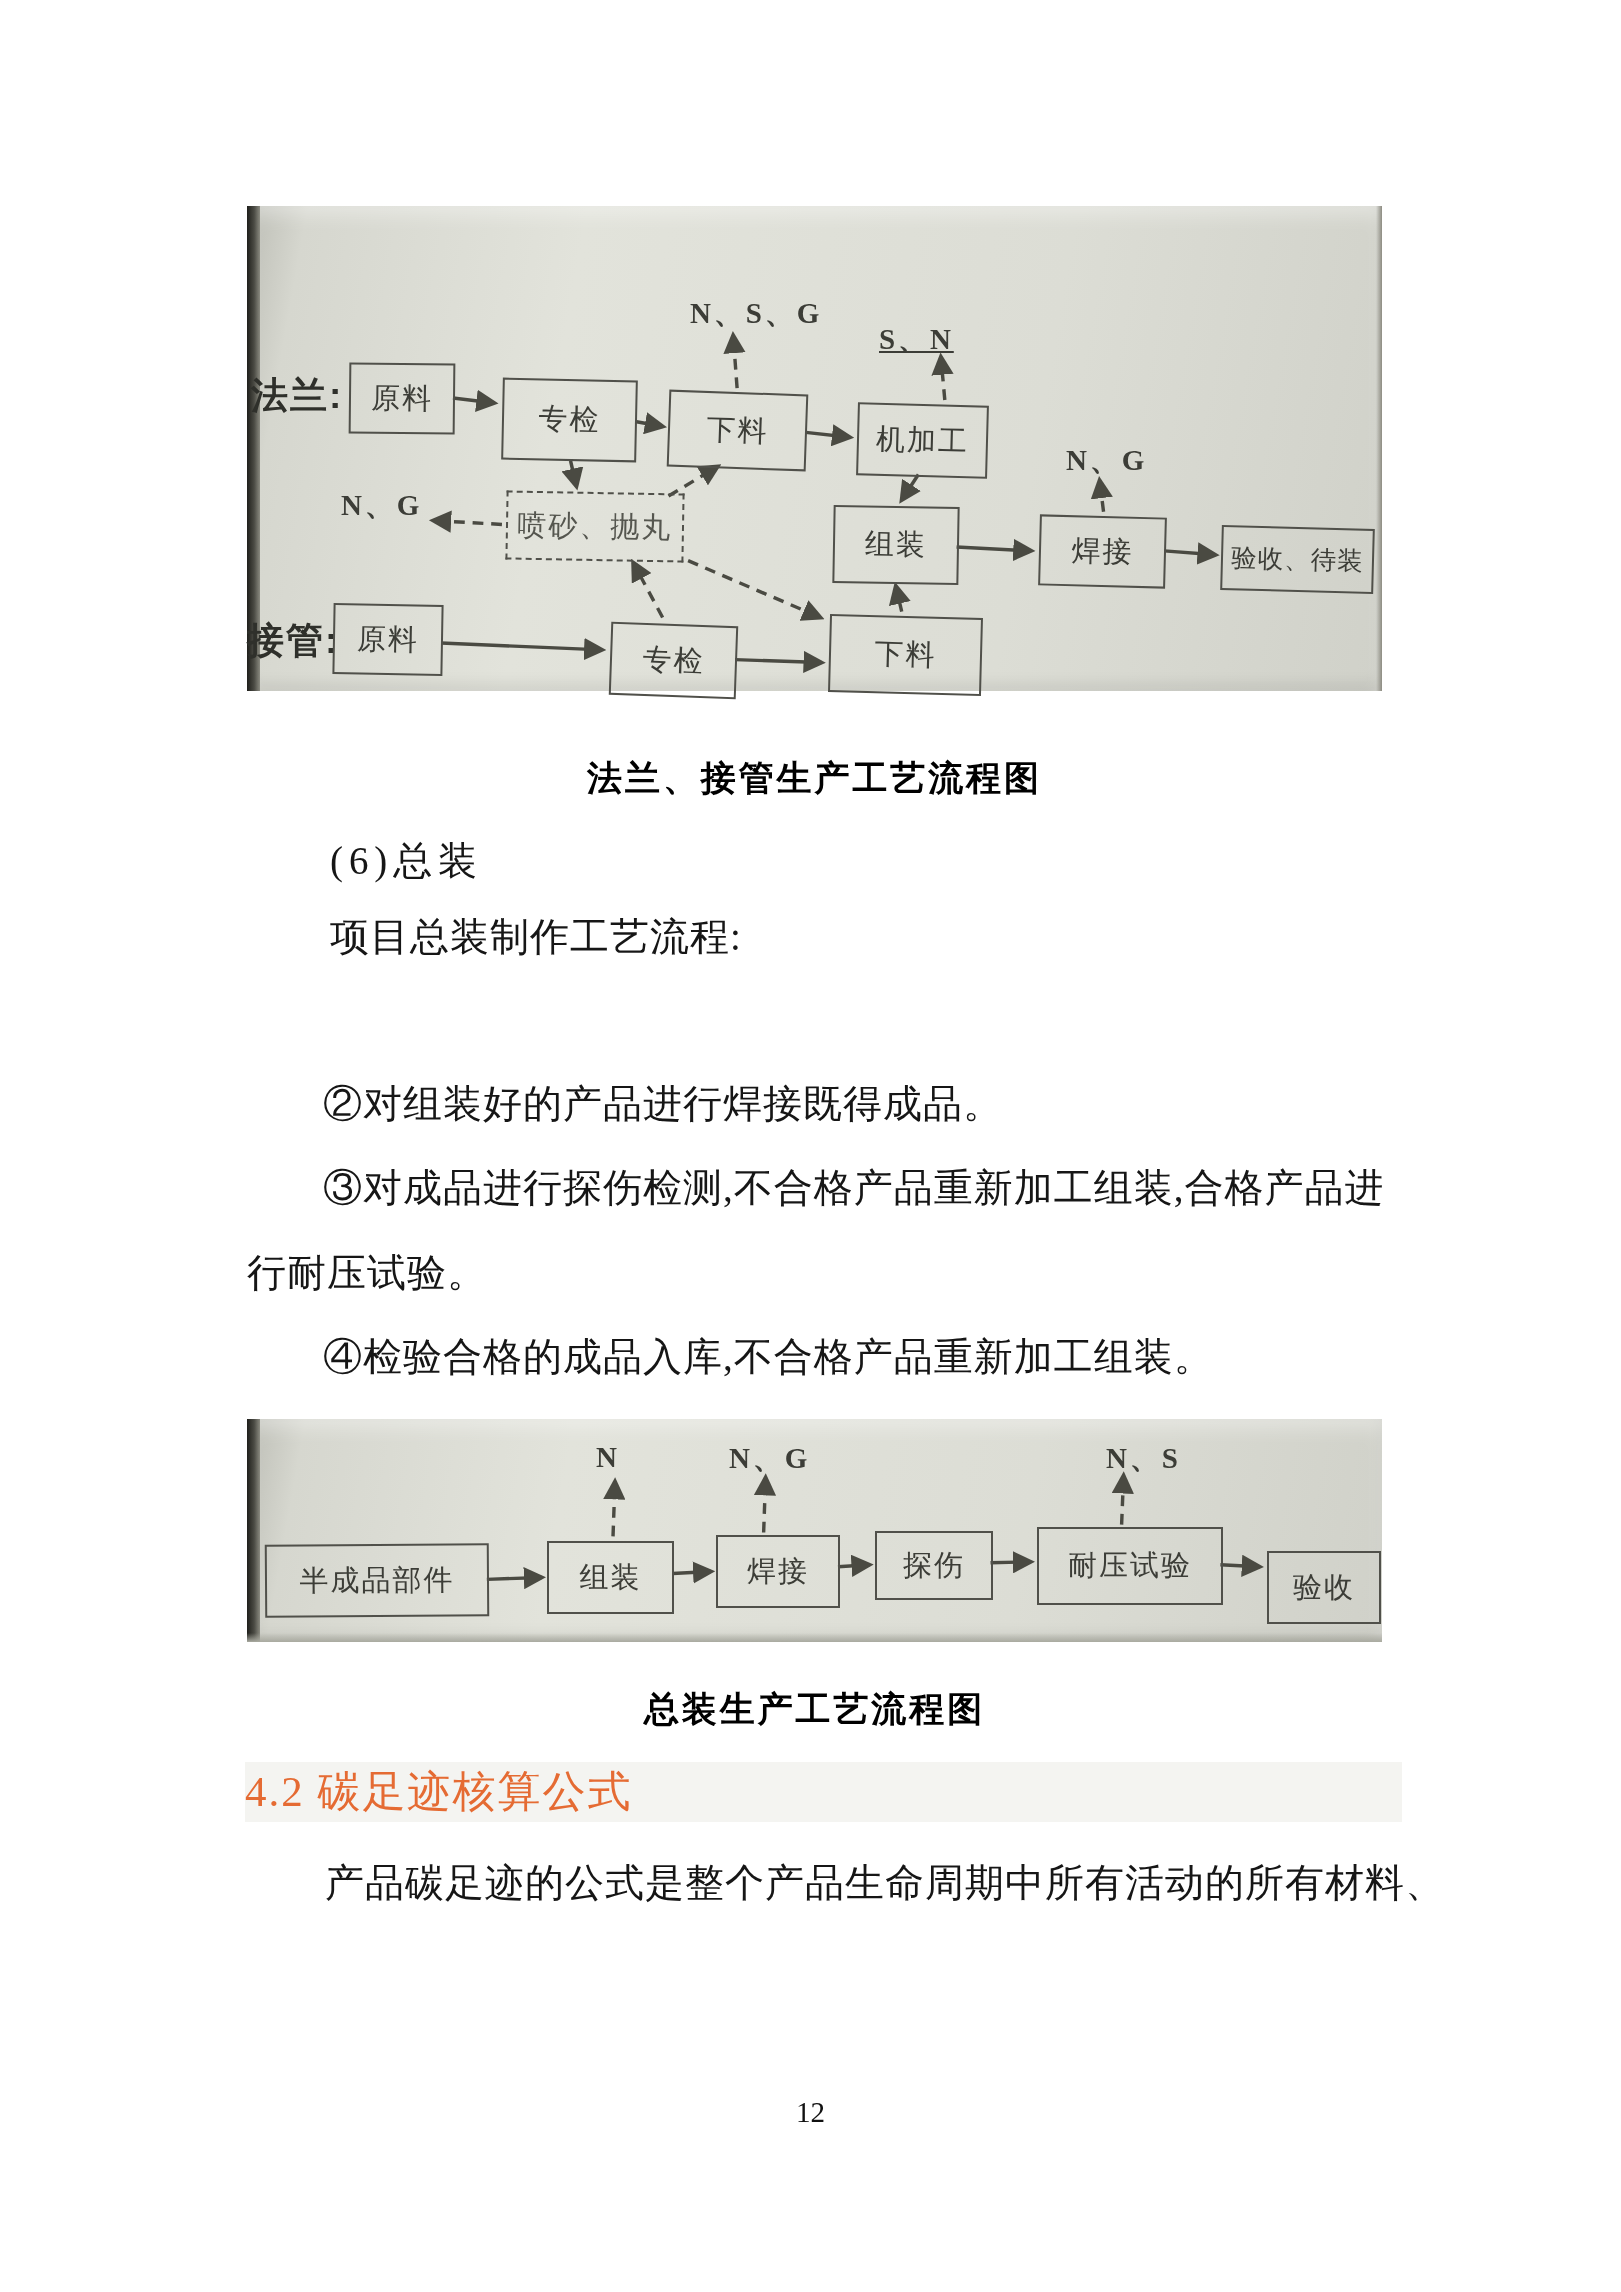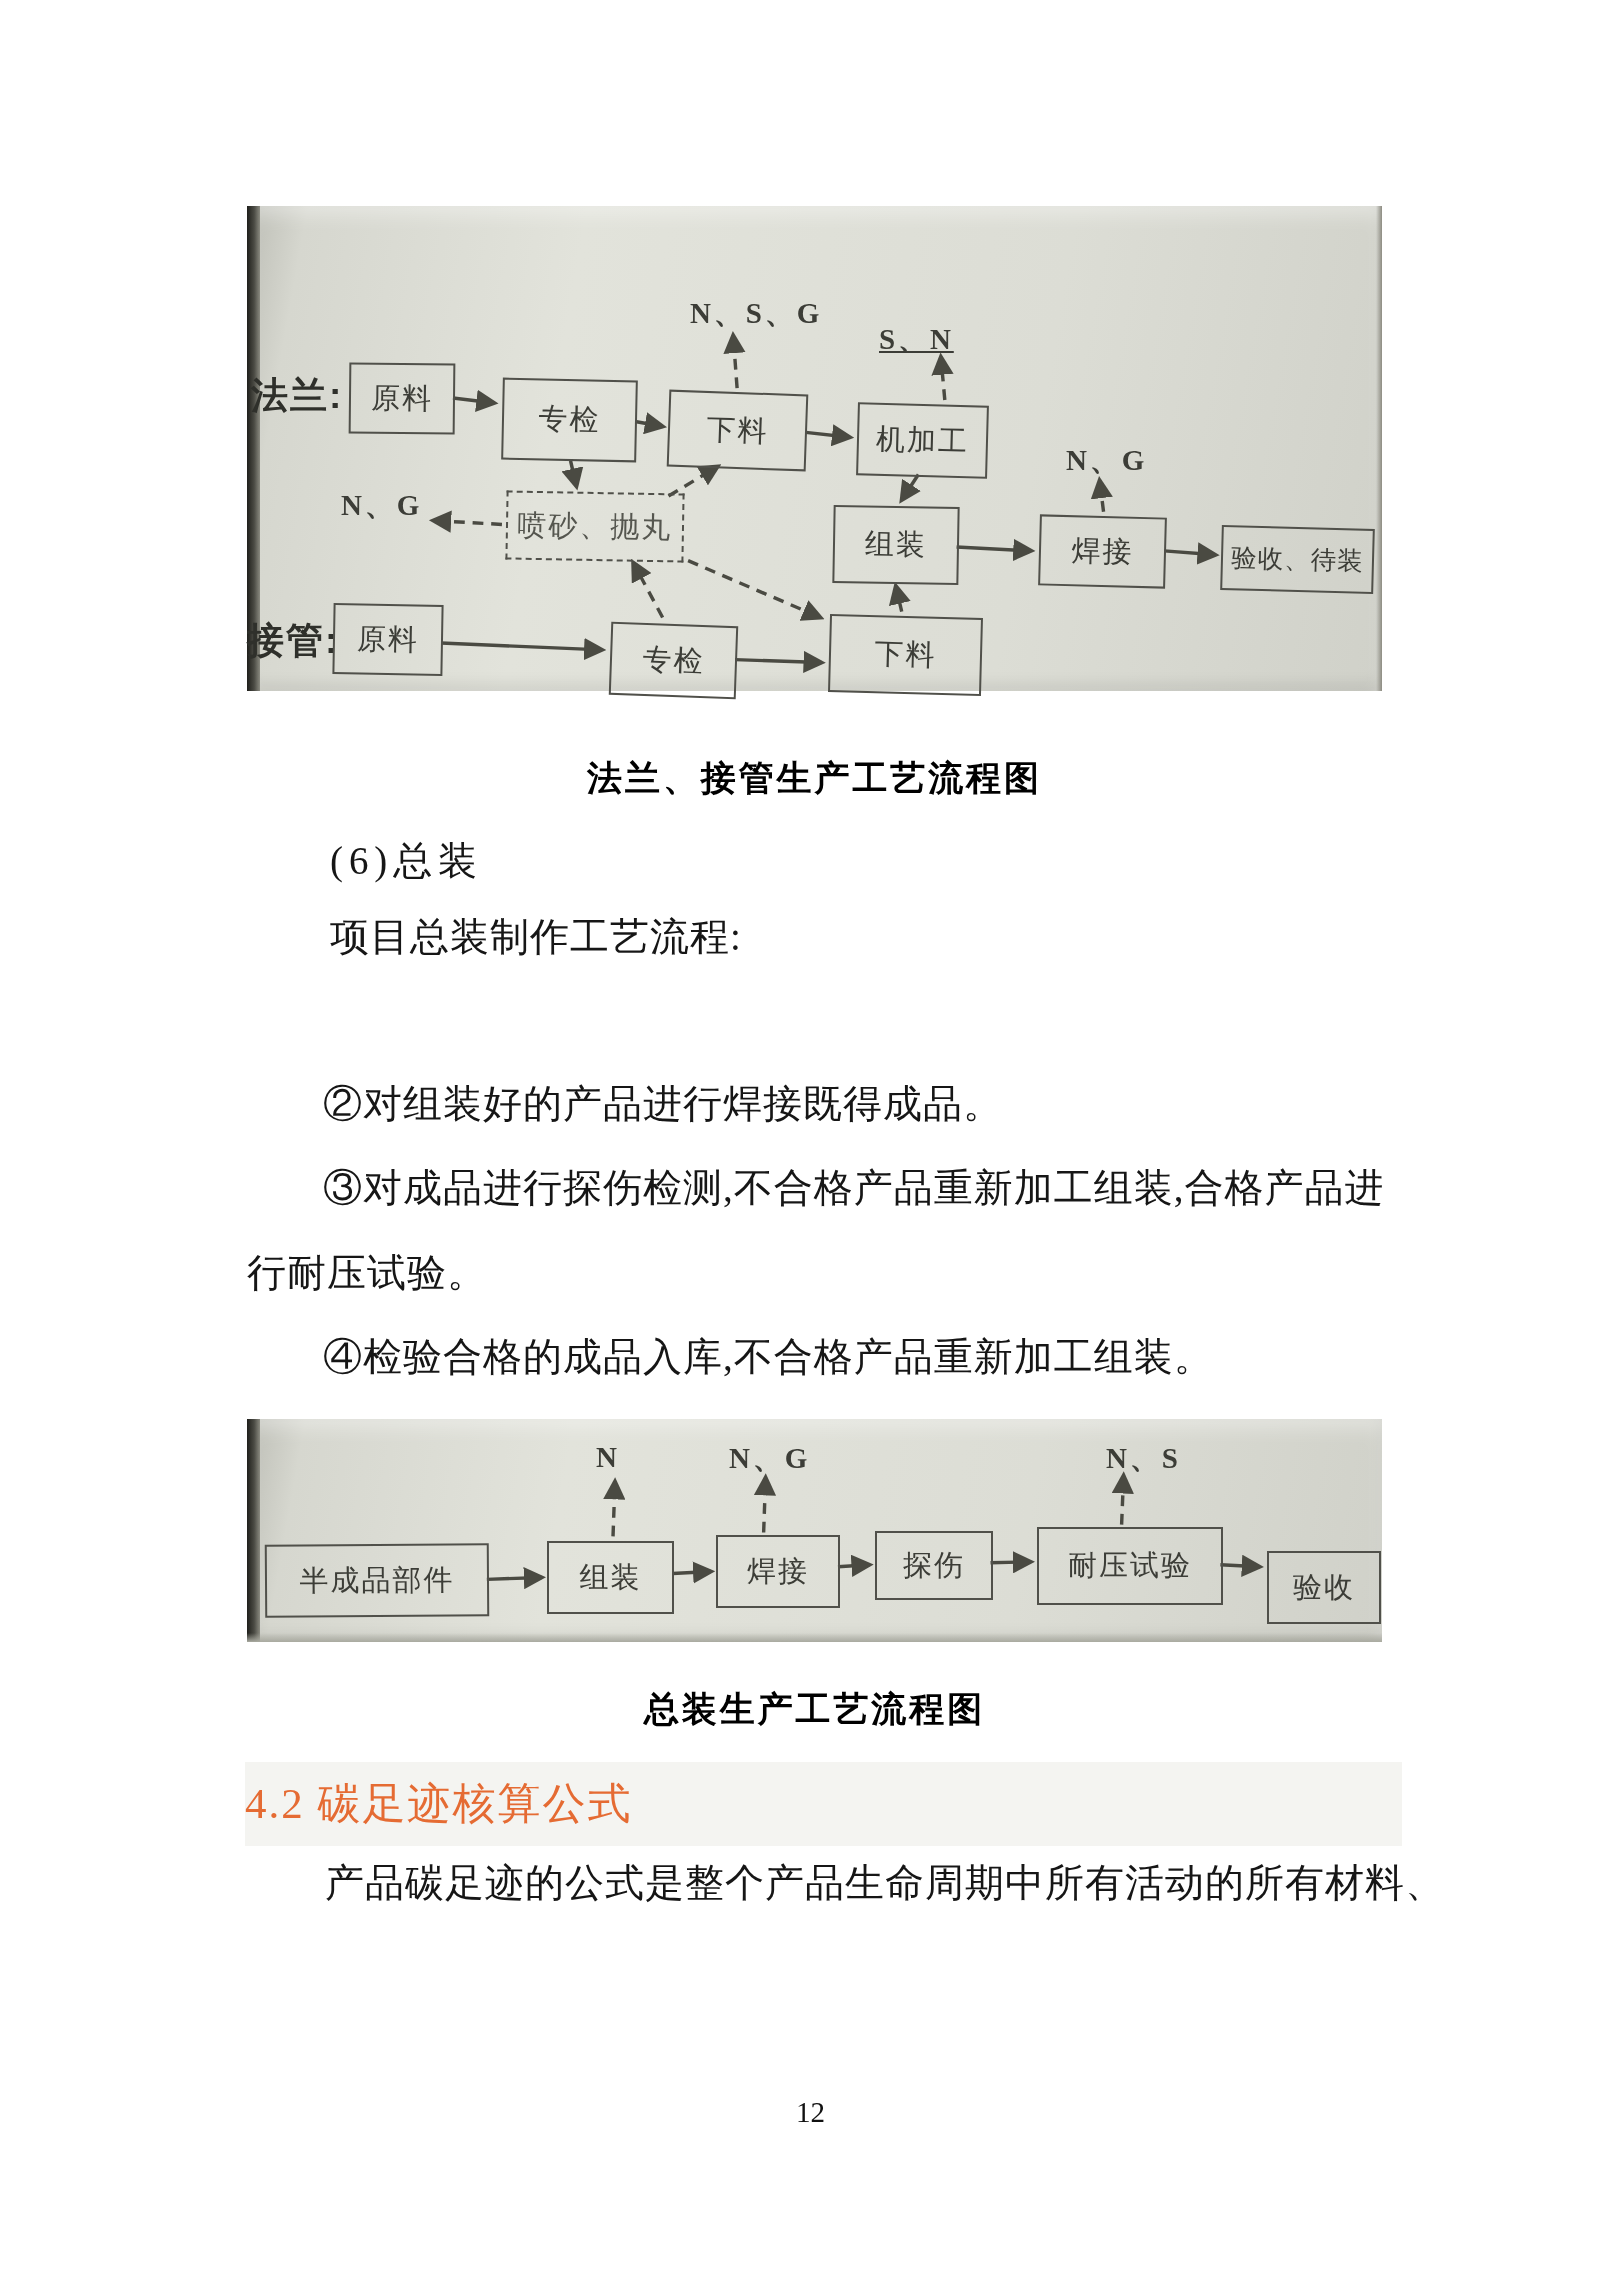--- a/index.html
+++ b/index.html
@@ -101,21 +101,21 @@
   .line-intro{top:910px;left:330px;}
   .step0{top:994px;left:323px;}
   .step1{top:1077px;left:323px;}
   .step2{top:1161px;left:323px;}
   .step3{top:1246px;left:247px;}
   .step4{top:1330px;left:323px;}
   .para0{top:1856px;left:325px;}
   .para1{top:1943px;left:247px;}
 
   .heading-band{
-    position:absolute;top:1762px;left:245px;width:1157px;height:84px;
+    position:absolute;top:1762px;left:245px;width:1157px;height:60px;
     background:#f4f4f1;display:flex;align-items:center;
   }
   .heading-band .h42{
     font-size:43px;letter-spacing:2px;white-space:nowrap;
     font-family:"Liberation Serif","DejaVu Serif",serif;
   }
 
   .pagenum{
     position:absolute;top:2096px;left:0;width:1621px;text-align:center;
     font-size:29px;color:#111;

